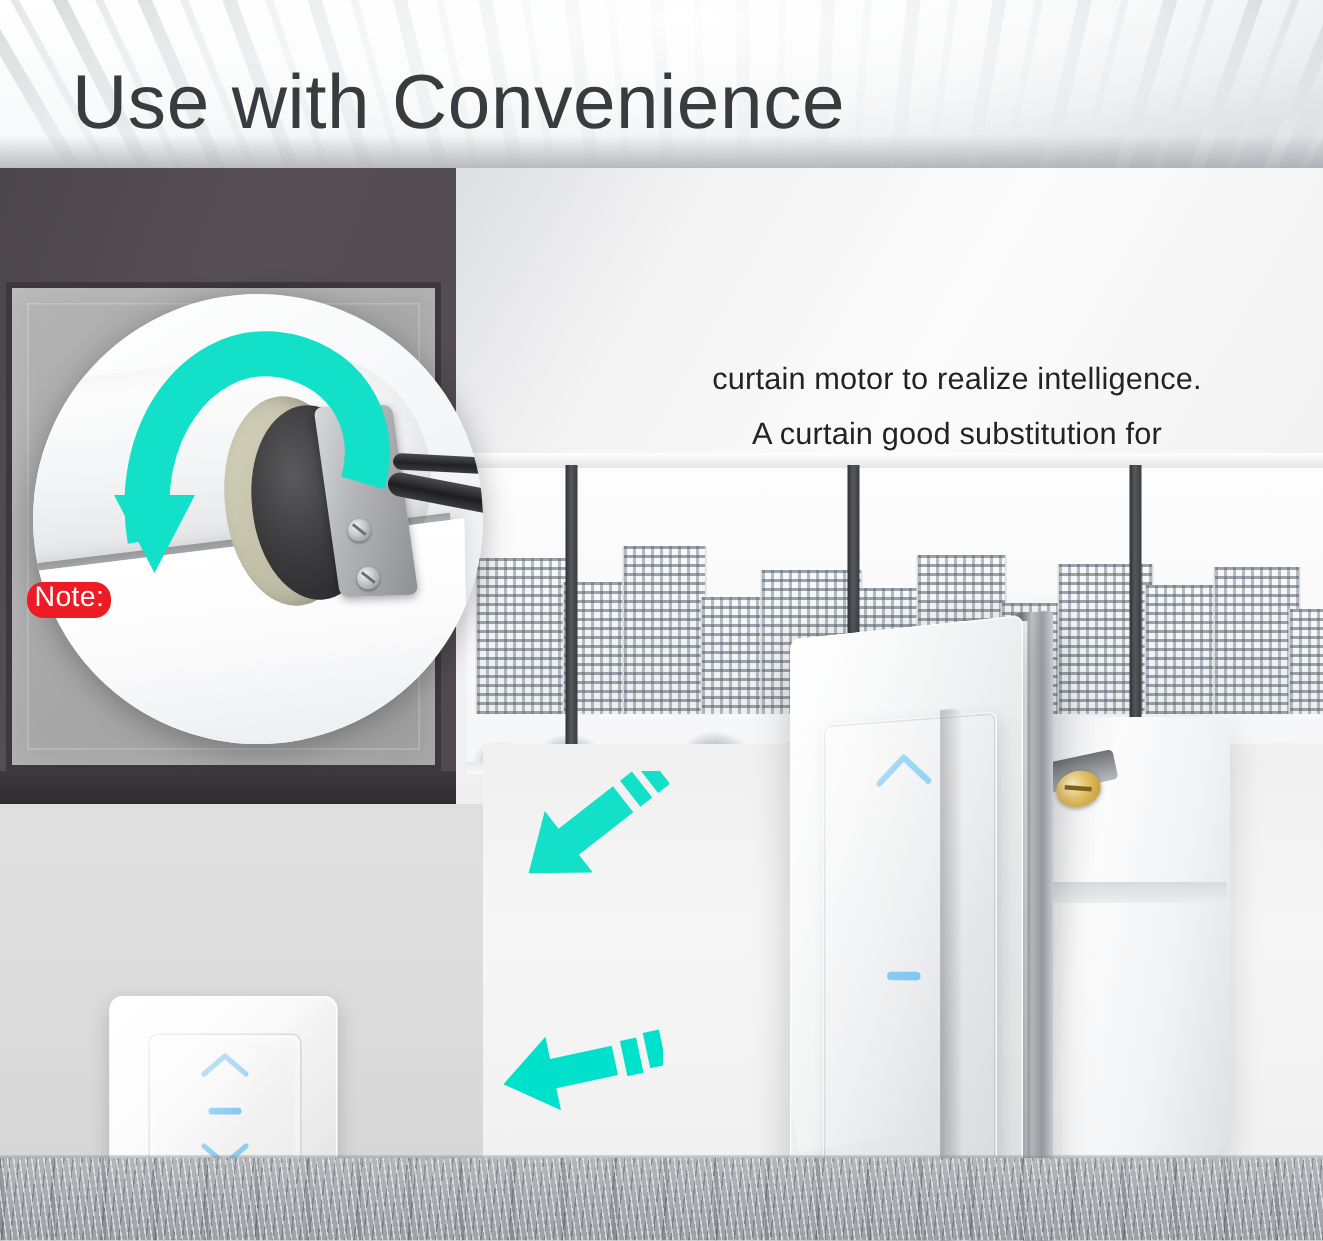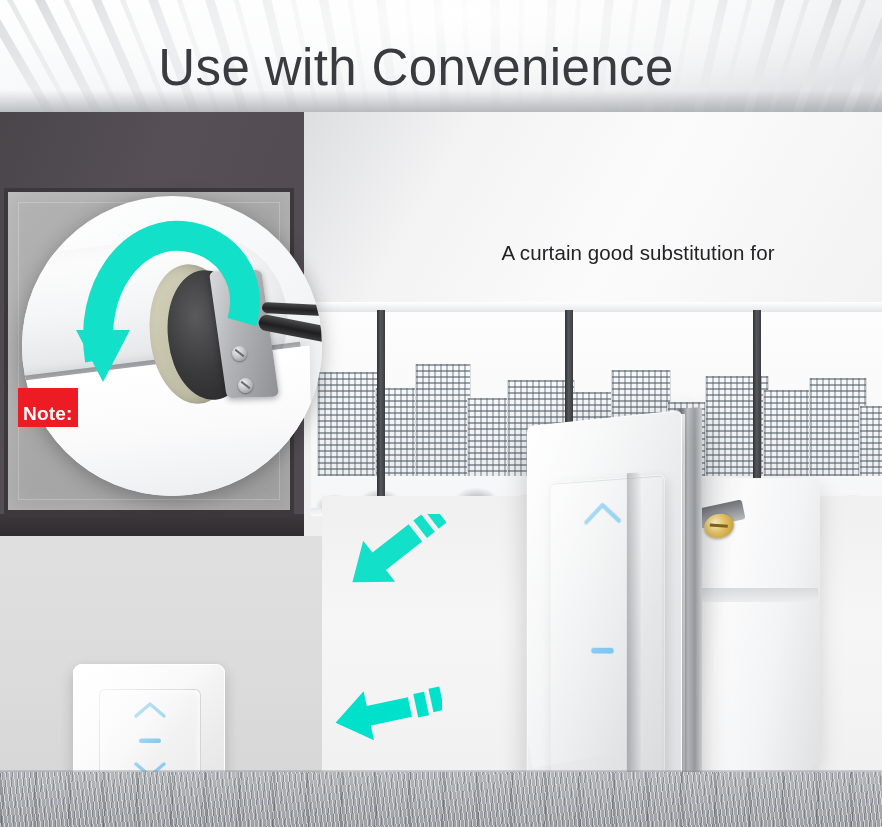--- a/index.html
+++ b/index.html
@@ -51,21 +51,20 @@
     position: absolute;
     left: 0; bottom: 0; width: 882px; height: 22px;
     background: linear-gradient(to bottom, rgba(150,154,158,0) 0%, rgba(140,145,150,.55) 100%);
   }
 
   
   .headline {
     position: absolute;
     left: 0; top: 42px;
     width: 784px;
-    text-align: center;
     padding-left: 48px;
     box-sizing: border-box;
     font-size: 51px;
     font-weight: 400;
     letter-spacing: .4px;
     color: #3a3b3f;
     line-height: 1;
     white-space: nowrap;
     z-index: 40;
   }
@@ -322,24 +321,25 @@
     position: absolute;
     left: 18px; top: 292px;
     width: 236px;
     z-index: 30;
   }
   .note-label {
     display: inline-block;
     background: #ed1c24;
     color: #ffffff;
     font-size: 19px;
-    font-weight: 700;
+    font-weight: 400;
     line-height: 1.08;
-    padding: 16px 5px 2px 5px;
+    padding: 1px 5px 2px 5px;
     letter-spacing: .2px;
+    border-radius: 11px;
   }
   .note-text {
     margin-top: 1px;
     color: #ee2b2b;
     font-size: 18px;
     font-weight: 400;
     line-height: 1.20;
     letter-spacing: -.1px;
   }
 
@@ -621,20 +621,21 @@
         <rect x="86" y="22" width="11" height="24" fill="#00e1cc"></rect>
         <rect x="102" y="20" width="11" height="24" fill="#00e1cc"></rect>
       </g>
     </svg>
 
     <div class="note-wrap">
       <span class="note-label">Note:</span>
     </div>
 
     <div class="copy">
+      <div>curtain motor to realize intelligence.</div>
       <div>A curtain good substitution for</div>
     </div>
 
   </div>
 
   <div class="floor-top-line"></div>
   <div class="floor"></div>
 
   <div class="ceiling">
     <div class="ceiling-slats" id="slats">

